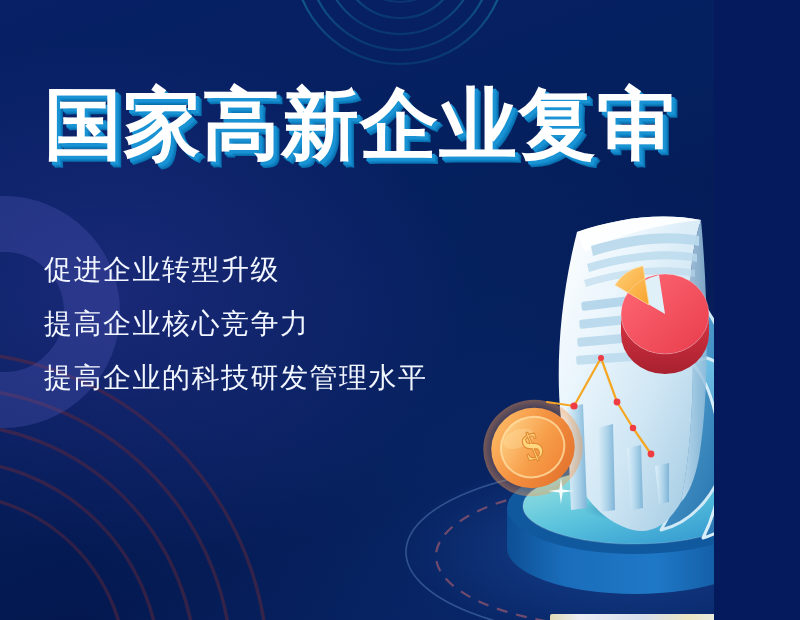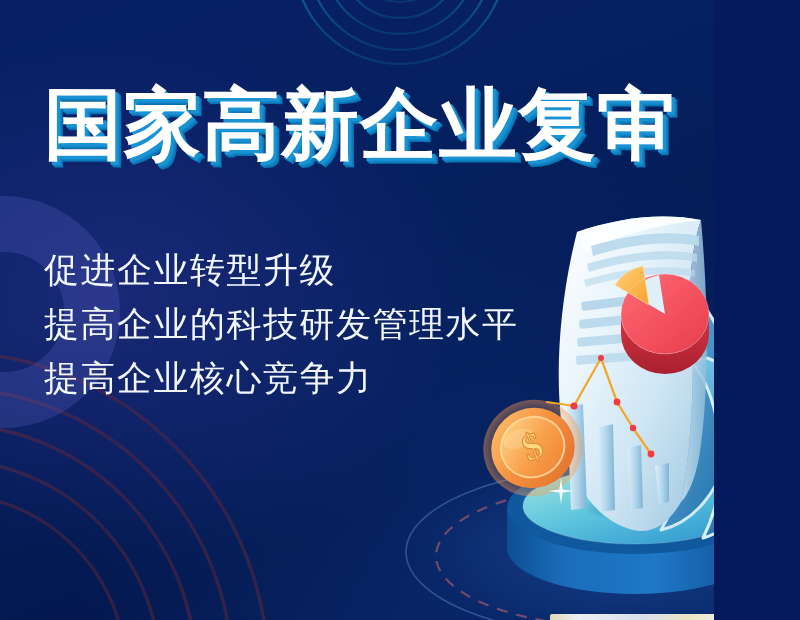--- a/index.html
+++ b/index.html
@@ -76,21 +76,21 @@
        6px 6px 0 #0a6fae;
   }
 
   
   .body-lines {
     position: absolute;
     left: 44px; top: 243px;
     width: 470px;
   }
   .body-line {
-    font-size: 35px;
+    font-size: 28px;
     line-height: 54px;
     color: #f2f6ff;
     letter-spacing: 1.5px;
     white-space: nowrap;
   }
 
   
   .illustration {
     position: absolute;
     left: 455px; top: 190px;
@@ -149,22 +149,22 @@
     </svg>
   </div>
 
   <div class="ring-donut ring-left"></div>
   <div class="ring-donut ring-right"></div>
 
   <h1 class="title">国家高新企业复审</h1>
 
   <div class="body-lines">
     <div class="body-line">促进企业转型升级</div>
+    <div class="body-line">提高企业核心竞争力</div>
     <div class="body-line">提高企业的科技研发管理水平</div>
-    <div class="body-line">提高企业核心竞争力</div>
   </div>
 
   <div class="illustration">
     <svg width="345" height="430" viewBox="0 0 345 430" xmlns="http://www.w3.org/2000/svg" aria-hidden="true">
       <defs>
 
         <linearGradient id="paperG" x1="0" y1="0" x2="1" y2="1">
           <stop offset="0%" stop-color="#ffffff"></stop>
           <stop offset="32%" stop-color="#eaf5fc"></stop>
           <stop offset="62%" stop-color="#cfe6f4"></stop>

